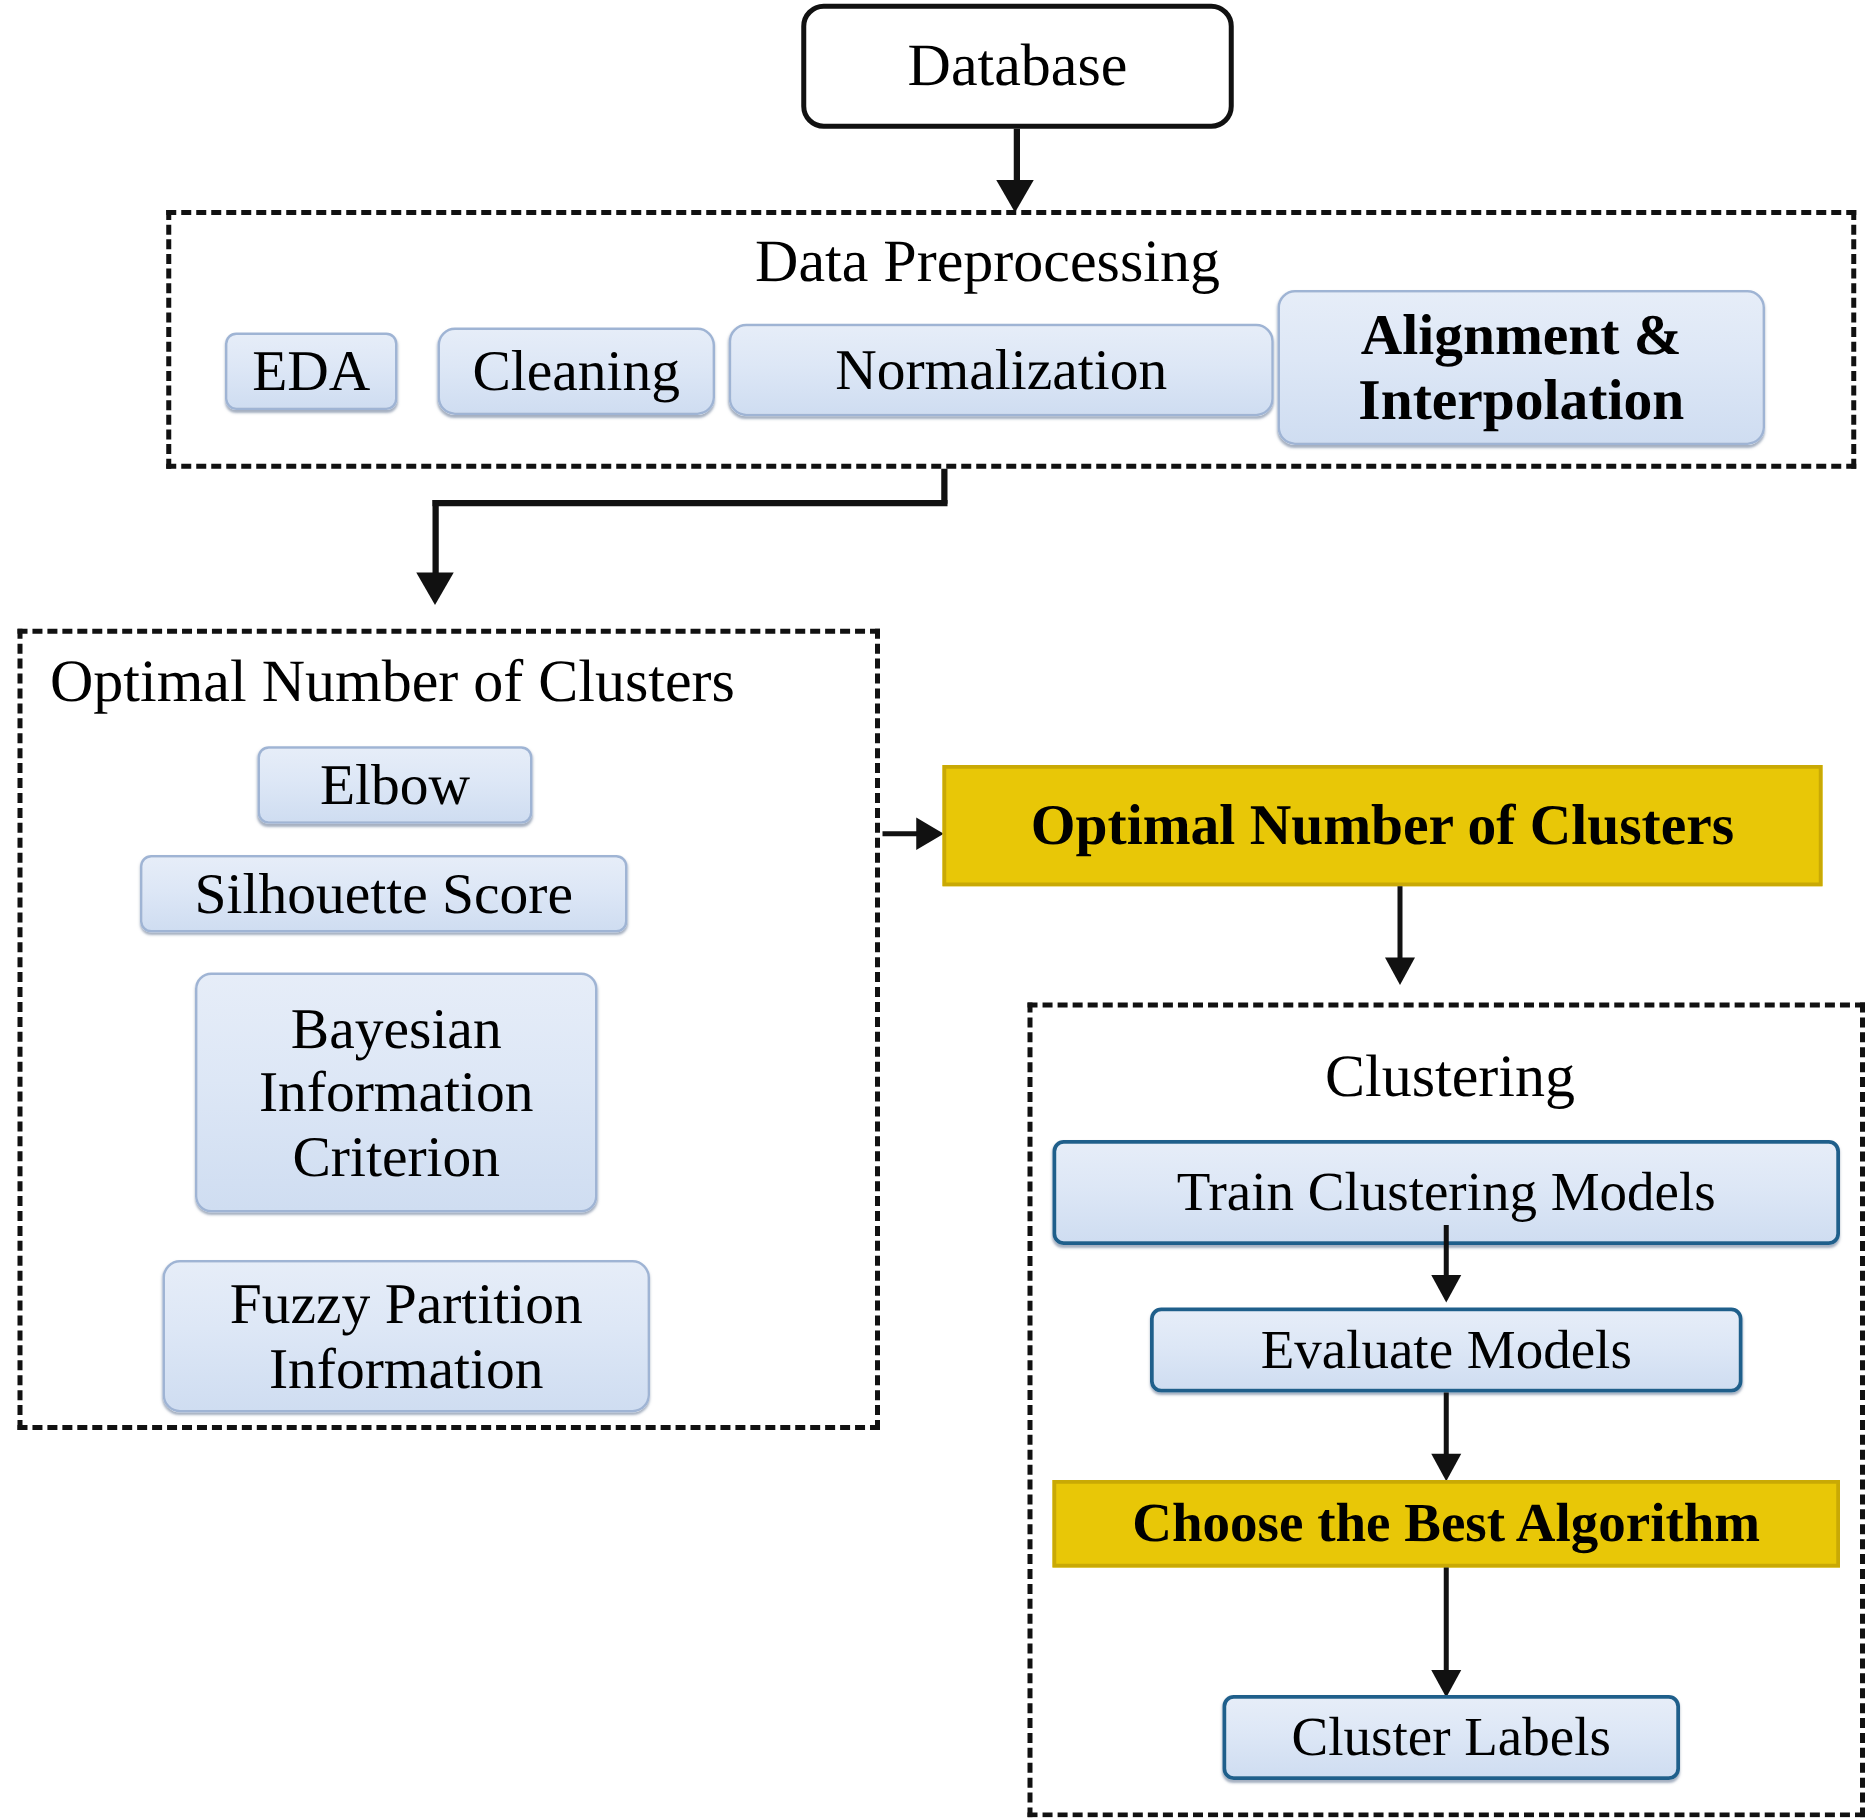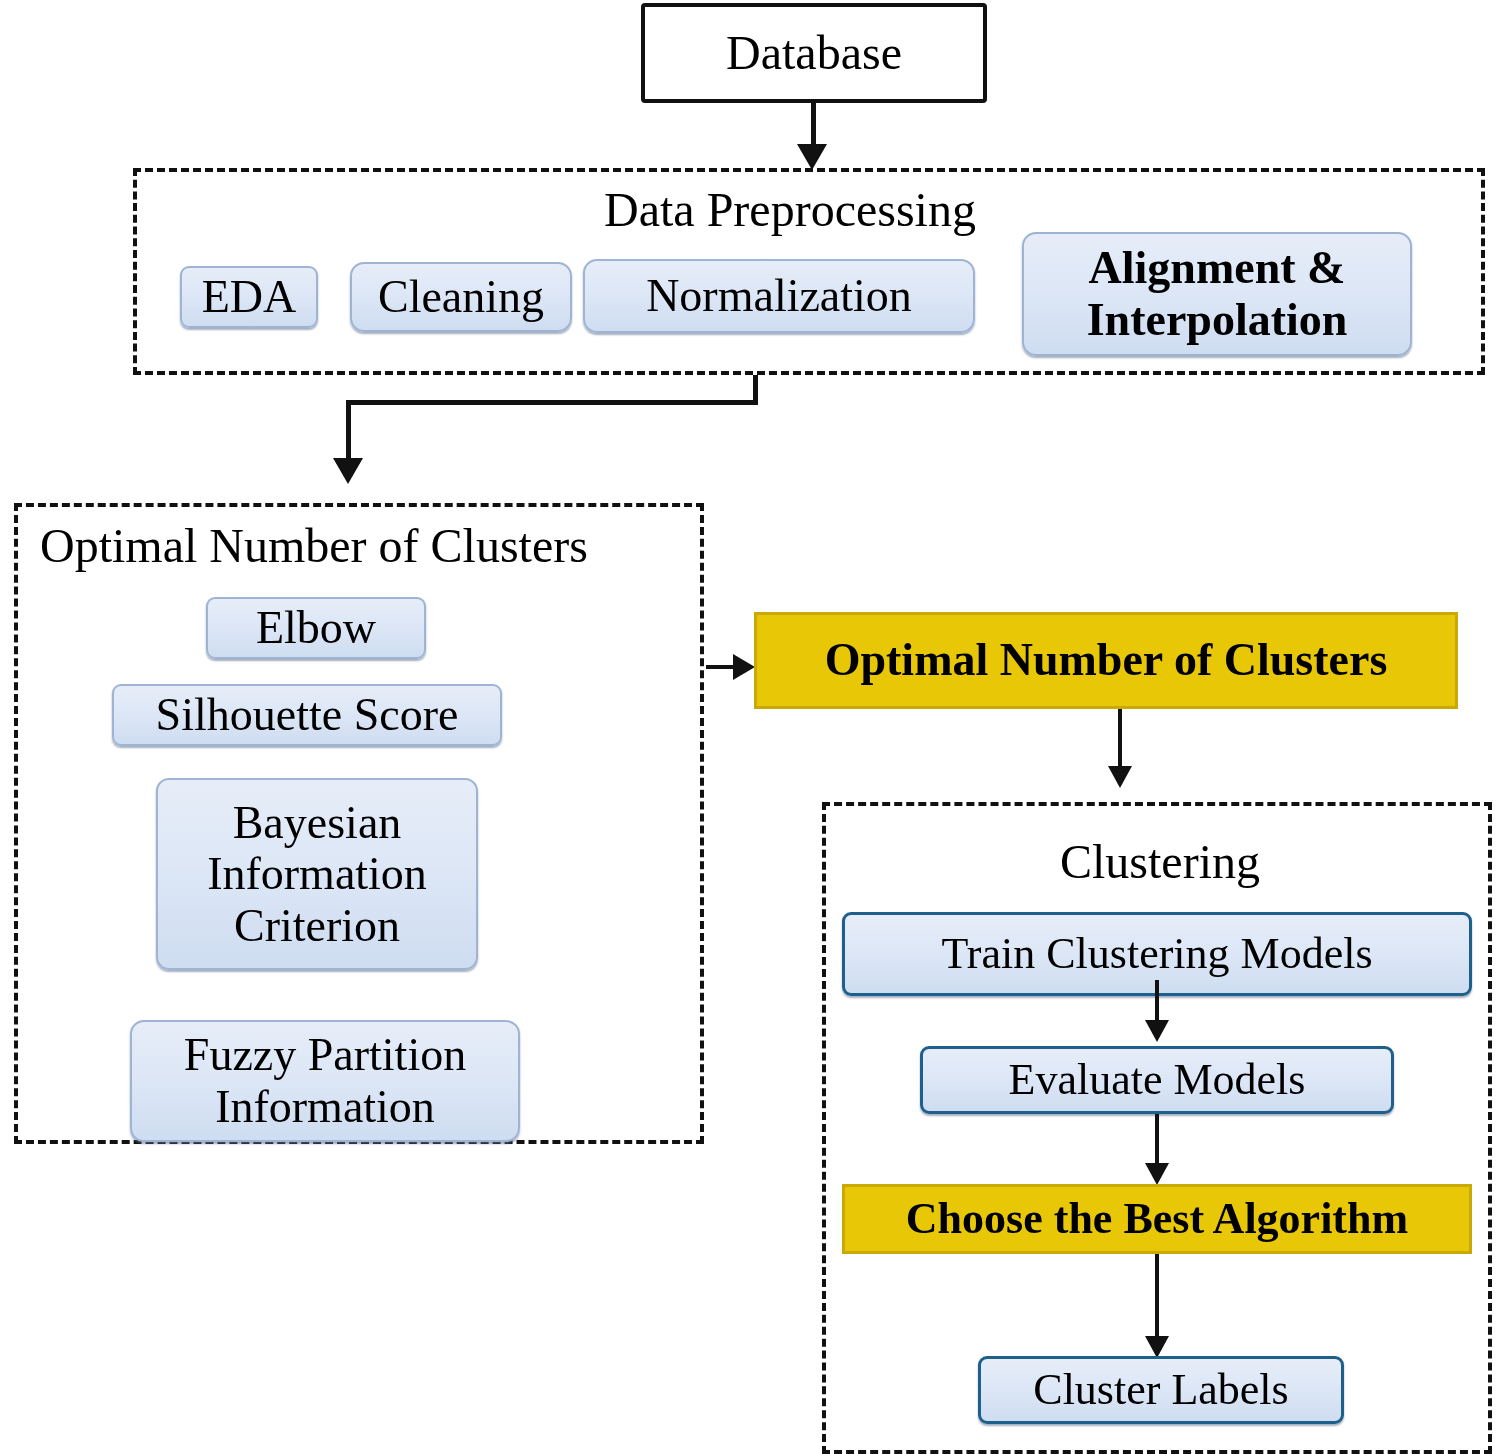--- a/index.html
+++ b/index.html
@@ -19,21 +19,21 @@
     background: #ffffff;
     overflow: hidden;
   }
 
   
   .abs { position: absolute; box-sizing: border-box; }
 
   
   .node-plain {
     border: 4px solid #111111;
-    border-radius: 4px;
+    border-radius: 18px;
     background: #ffffff;
     display: flex;
     align-items: center;
     justify-content: center;
     text-align: center;
     line-height: 1.05;
   }
 
   
   .node-blue {
@@ -119,21 +119,21 @@
   <div class="abs group-title t-48" style="left:560px; top:185px; width:460px;">Data Preprocessing</div>
 
   <div class="abs node-blue r-sm t-46" style="left:180px; top:266px; width:138px; height:62px;">
     <span>EDA</span>
   </div>
 
   <div class="abs node-blue r-md t-46" style="left:350px; top:262px; width:222px; height:70px;">
     <span>Cleaning</span>
   </div>
 
-  <div class="abs node-blue r-md t-46" style="left:583px; top:259px; width:392px; height:74px;">
+  <div class="abs node-blue r-md t-46" style="left:583px; top:259px; width:436px; height:74px;">
     <span>Normalization</span>
   </div>
 
   <div class="abs node-blue r-md t-46" style="left:1022px; top:232px; width:390px; height:124px; flex-direction:column;font-weight:bold;">
     <span>Alignment &amp;</span>
     <span>Interpolation</span>
   </div>
 
   <div class="abs line-v" style="left:753px; top:375px; width:5px; height:28px;"></div>
   <div class="abs line-h" style="left:346px; top:400px; width:412px; height:5px;"></div>
@@ -151,21 +151,21 @@
   <div class="abs node-blue r-sm t-46" style="left:112px; top:684px; width:390px; height:62px;">
     <span>Silhouette Score</span>
   </div>
 
   <div class="abs node-blue r-lg t-46" style="left:156px; top:778px; width:322px; height:192px; flex-direction:column;">
     <span>Bayesian</span>
     <span>Information</span>
     <span>Criterion</span>
   </div>
 
-  <div class="abs node-blue r-md t-46" style="left:130px; top:1008px; width:390px; height:122px; flex-direction:column;margin-top:12px;">
+  <div class="abs node-blue r-md t-46" style="left:130px; top:1008px; width:390px; height:122px; flex-direction:column;">
     <span>Fuzzy Partition</span>
     <span>Information</span>
   </div>
 
   <div class="abs line-h" style="left:706px; top:665px; width:34px; height:4px;"></div>
   <div class="abs arrow-right" style="left:733px; top:654px;"></div>
 
   <div class="abs node-yellow t-46" style="left:754px; top:612px; width:704px; height:97px;">
     <span>Optimal Number of Clusters</span>
   </div>

